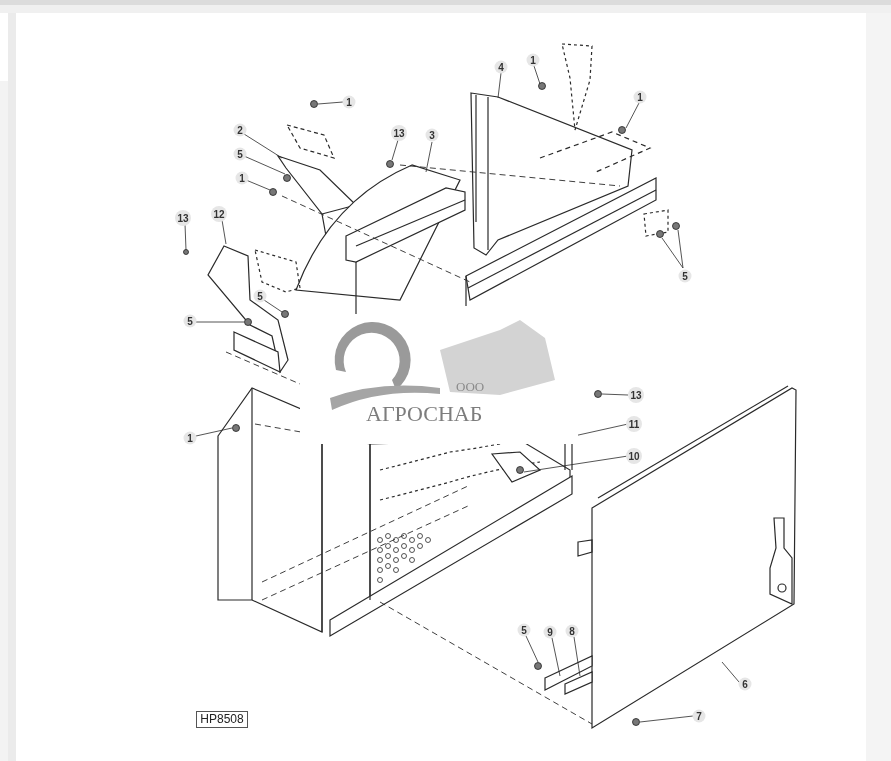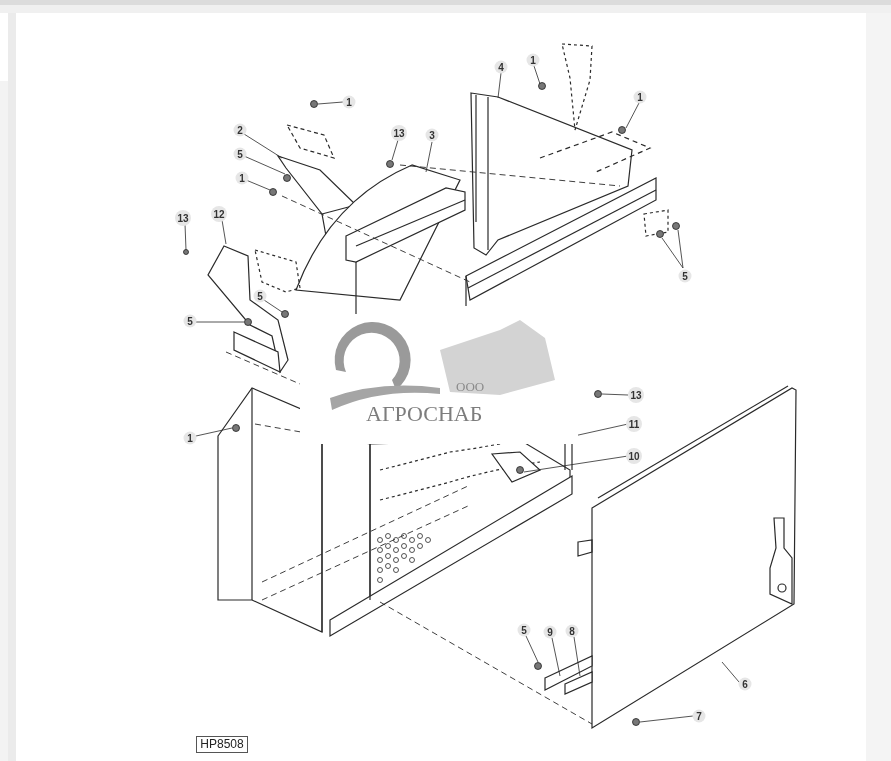--- a/index.html
+++ b/index.html
@@ -5,21 +5,21 @@
   html,body{margin:0;padding:0;}
   body{width:891px;height:761px;background:#f3f3f3;position:relative;overflow:hidden;font-family:"Liberation Sans",sans-serif;}
   .topbar{position:absolute;left:0;top:0;width:891px;height:5px;background:#dcdcdc;}
   .topbar2{position:absolute;left:0;top:5px;width:891px;height:8px;background:#f0f0f0;}
   .leftpanel{position:absolute;left:0;top:13px;width:8px;height:68px;background:#fff;border-right:1px solid #e2e2e2;}
   .leftgutter{position:absolute;left:8px;top:13px;width:8px;height:748px;background:#ebebeb;}
   .card{position:absolute;left:16px;top:13px;width:850px;height:748px;background:#fff;}
   .rightgutter{position:absolute;left:866px;top:13px;width:25px;height:748px;background:#f4f4f4;}
   svg{position:absolute;left:0;top:0;}
   .callout-text{font-family:"Liberation Sans",sans-serif;font-size:10px;font-weight:bold;fill:#333;}
-  .code-box{position:absolute;left:196px;top:711px;width:50px;height:15px;border:1px solid #555;font-size:12px;color:#222;text-align:center;line-height:15px;font-family:"Liberation Sans",sans-serif;margin-top:25px;}
+  .code-box{position:absolute;left:196px;top:711px;width:50px;height:15px;border:1px solid #555;font-size:12px;color:#222;text-align:center;line-height:15px;font-family:"Liberation Sans",sans-serif;}
   .wm-ooo{font-family:"Liberation Serif",serif;font-size:13px;fill:#8a8a8a;}
   .wm-name{font-family:"Liberation Serif",serif;font-size:22px;fill:#7d7d7d;}
 </style>
 </head>
 <body>
 
 <div class="topbar"></div>
 <div class="topbar2"></div>
 <div class="leftpanel"></div>
 <div class="leftgutter"></div>

